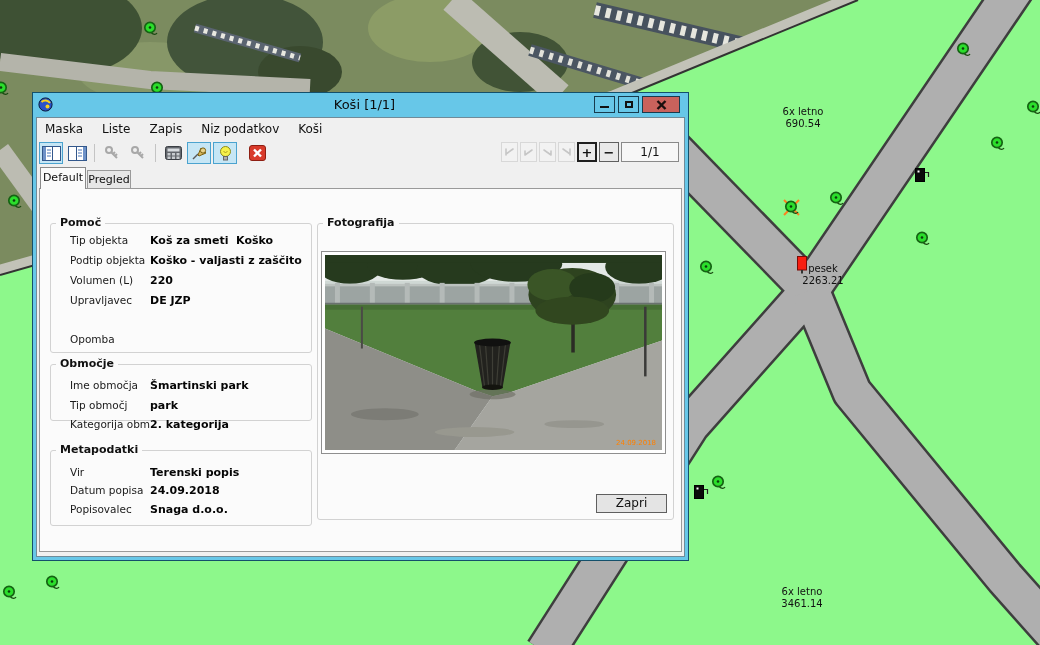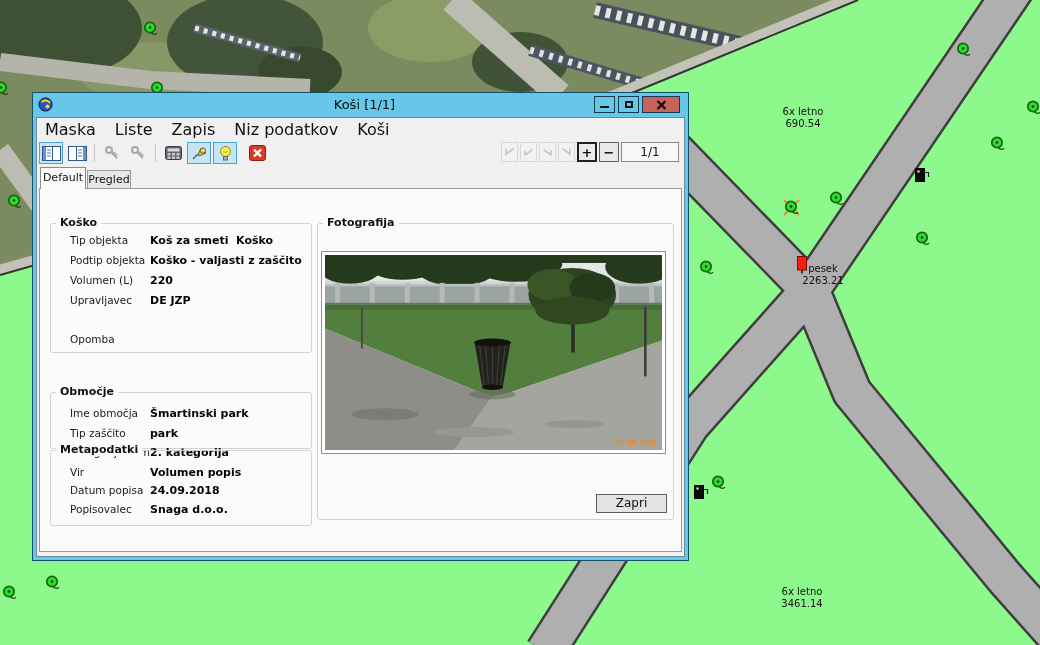--- a/index.html
+++ b/index.html
@@ -15,21 +15,21 @@
   .titlebar{position:absolute;left:0;top:0;right:0;height:24px;}
   .app-icon{position:absolute;left:5px;top:4px;width:15px;height:15px;}
   .title-text{position:absolute;left:8px;right:0;top:4px;text-align:center;font-size:13px;color:#0B0B0B;}
   .winbtns{position:absolute;right:8px;top:3px;display:flex;gap:3px;}
   .wbtn{width:21px;height:17px;background:#67C7E8;border:1px solid #173B4E;display:flex;align-items:center;justify-content:center;box-sizing:border-box;cursor:default;}
   .wbtn.close{width:38px;background:#C9625C;}
   .glyph-min{width:9px;height:2px;background:#111;margin-top:5px;}
   .glyph-max{width:8px;height:7px;border:2px solid #111;box-sizing:border-box;}
   .client{position:absolute;left:3px;right:3px;top:24px;bottom:3px;background:#F0F0F0;border:1px solid #6F8B99;}
   .menubar{position:absolute;left:0;top:0;right:0;height:22px;display:flex;align-items:center;padding-left:4px;}
-  .menu-item{font-size:16px;color:#111;padding:3px 9px 3px 4px;margin-right:6px;}
+  .menu-item{font-size:12px;color:#111;padding:3px 9px 3px 4px;margin-right:6px;}
   .toolbar{position:absolute;left:0;top:22px;right:0;height:26px;display:flex;align-items:center;padding-left:2px;}
   .tbtn{width:24px;height:22px;display:flex;align-items:center;justify-content:center;border:1px solid transparent;box-sizing:border-box;margin-right:2px;background:transparent;}
   .tbtn.active{background:#C6E6F5;border-color:#4BA3CF;}
   .tsep{width:1px;height:18px;background:#C4C4C4;margin:0 5px 0 3px;}
   .navcluster{position:absolute;right:5px;top:24px;display:flex;align-items:center;gap:2px;}
   .navbtn{width:17px;height:20px;background:#F2F2F2;border:1px solid #D8D8D8;display:flex;align-items:center;justify-content:center;box-sizing:border-box;}
   .pmbtn{width:20px;height:20px;display:flex;align-items:center;justify-content:center;background:#E9E9E9;font-size:13px;font-weight:bold;color:#111;box-sizing:border-box;}
   .pmbtn.plus{border:2px solid #1F1F1F;}
   .pmbtn.minus{border:1px solid #5F5F5F;}
   .recfield{width:58px;height:20px;background:#F7F7F7;border:1px solid #8A8A8A;font-size:12px;color:#111;display:flex;align-items:center;justify-content:center;box-sizing:border-box;}
@@ -332,21 +332,21 @@
       </div>
 
       <div class="tabs">
         <div class="tab active">Default</div>
         <div class="tab inactive">Pregled</div>
       </div>
 
       <div class="page">
 
         <div class="groupbox" style="left:10px;top:34px;width:262px;height:130px;">
-          <div class="grouptitle">Koško</div>
+          <div class="grouptitle">Pomoč</div>
           <div class="frow" style="top:10px">
               <span class="flabel">Tip objekta</span>
               <span class="fvalue">Koš za smeti  Koško</span>
             </div>
           <div class="frow" style="top:30px">
               <span class="flabel">Podtip objekta</span>
               <span class="fvalue">Koško - valjasti z zaščito</span>
             </div>
           <div class="frow" style="top:50px">
               <span class="flabel">Volumen (L)</span>
@@ -355,41 +355,41 @@
           <div class="frow" style="top:70px">
               <span class="flabel">Upravljavec</span>
               <span class="fvalue">DE JZP</span>
             </div>
           <div class="frow" style="top:109px">
               <span class="flabel">Opomba</span>
               <span class="fvalue"></span>
             </div>
         </div>
 
-        <div class="groupbox" style="left:10px;top:175px;width:262px;height:57px;margin-top:28px;">
+        <div class="groupbox" style="left:10px;top:175px;width:262px;height:57px;">
           <div class="grouptitle">Območje</div>
           <div class="frow" style="top:14px">
               <span class="flabel">Ime območja</span>
               <span class="fvalue">Šmartinski park</span>
             </div>
           <div class="frow" style="top:34px">
-              <span class="flabel">Tip zaščito</span>
+              <span class="flabel">Tip območj</span>
               <span class="fvalue">park</span>
             </div>
           <div class="frow" style="top:53px">
               <span class="flabel">Kategorija območj</span>
               <span class="fvalue">2. kategorija</span>
             </div>
         </div>
 
         <div class="groupbox" style="left:10px;top:261px;width:262px;height:76px;">
           <div class="grouptitle">Metapodatki</div>
           <div class="frow" style="top:15px">
               <span class="flabel">Vir</span>
-              <span class="fvalue">Volumen popis</span>
+              <span class="fvalue">Terenski popis</span>
             </div>
           <div class="frow" style="top:33px">
               <span class="flabel">Datum popisa</span>
               <span class="fvalue">24.09.2018</span>
             </div>
           <div class="frow" style="top:52px">
               <span class="flabel">Popisovalec</span>
               <span class="fvalue">Snaga d.o.o.</span>
             </div>
         </div>

